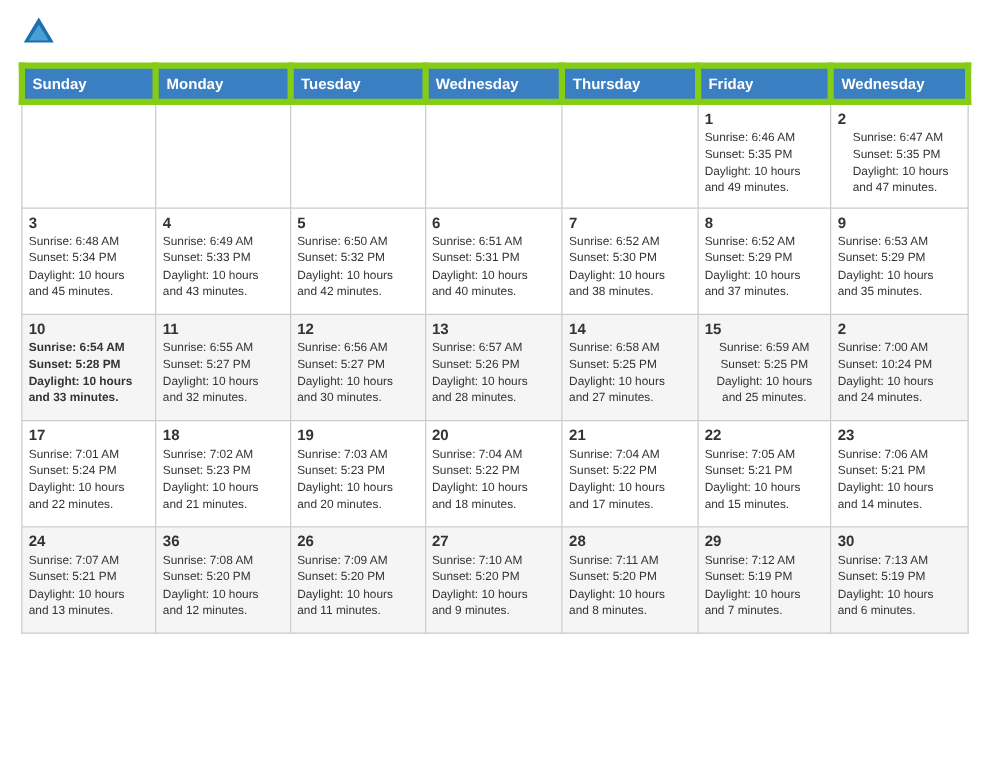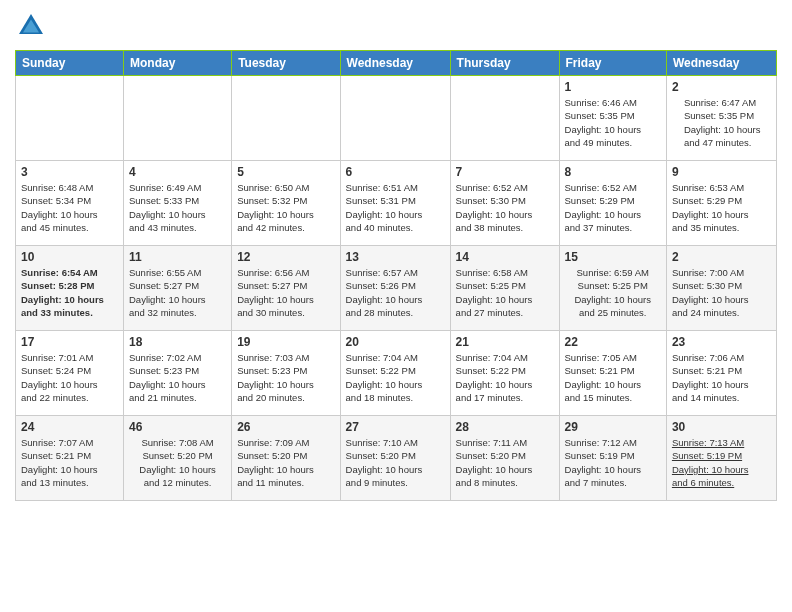--- a/index.html
+++ b/index.html
@@ -52,21 +52,21 @@
       border-collapse: collapse;
       border: 1px solid #ccc;
     }
     .calendar th {
       background-color: #3a7fc1;
       color: #fff;
       font-size: 12px;
       font-weight: bold;
       padding: 5px 6px;
       text-align: left;
-      border: 1px solid #84cc16;
+      border: 5px solid #84cc16;
     }
     .calendar td {
       width: 113px;
       vertical-align: top;
       padding: 4px 5px;
       border: 1px solid #ccc;
       font-size: 10px;
       color: #333;
       height: 85px;
       background: #fff;
@@ -244,21 +244,21 @@
           <td>
             <span class="day-num">15</span>
             <div class="day-info" style="white-space: pre-line; text-align: center;">Sunrise: 6:59 AM
 Sunset: 5:25 PM
 Daylight: 10 hours
 and 25 minutes.</div>
           </td>
           <td>
             <span class="day-num">2</span>
             <div class="day-info" style="white-space: pre-line;">Sunrise: 7:00 AM
-Sunset: 5:30 PM
+Sunset: 10:24 PM
 Daylight: 10 hours
 and 24 minutes.</div>
           </td>
         </tr>
         <tr class="row-odd">
           <td>
             <span class="day-num">17</span>
             <div class="day-info" style="white-space: pre-line;">Sunrise: 7:01 AM
 Sunset: 5:24 PM
 Daylight: 10 hours
@@ -309,22 +309,22 @@
         </tr>
         <tr class="row-even">
           <td>
             <span class="day-num">24</span>
             <div class="day-info" style="white-space: pre-line;">Sunrise: 7:07 AM
 Sunset: 5:21 PM
 Daylight: 10 hours
 and 13 minutes.</div>
           </td>
           <td>
-            <span class="day-num">46</span>
-            <div class="day-info" style="white-space: pre-line; text-align: center;">Sunrise: 7:08 AM
+            <span class="day-num">36</span>
+            <div class="day-info" style="white-space: pre-line;">Sunrise: 7:08 AM
 Sunset: 5:20 PM
 Daylight: 10 hours
 and 12 minutes.</div>
           </td>
           <td>
             <span class="day-num">26</span>
             <div class="day-info" style="white-space: pre-line;">Sunrise: 7:09 AM
 Sunset: 5:20 PM
 Daylight: 10 hours
 and 11 minutes.</div>
@@ -345,21 +345,21 @@
           </td>
           <td>
             <span class="day-num">29</span>
             <div class="day-info" style="white-space: pre-line;">Sunrise: 7:12 AM
 Sunset: 5:19 PM
 Daylight: 10 hours
 and 7 minutes.</div>
           </td>
           <td>
             <span class="day-num">30</span>
-            <div class="day-info" style="white-space: pre-line; text-decoration: underline;">Sunrise: 7:13 AM
+            <div class="day-info" style="white-space: pre-line;">Sunrise: 7:13 AM
 Sunset: 5:19 PM
 Daylight: 10 hours
 and 6 minutes.</div>
           </td>
         </tr>
       </tbody>
   </table>
 </div>
 
 </body></html>

